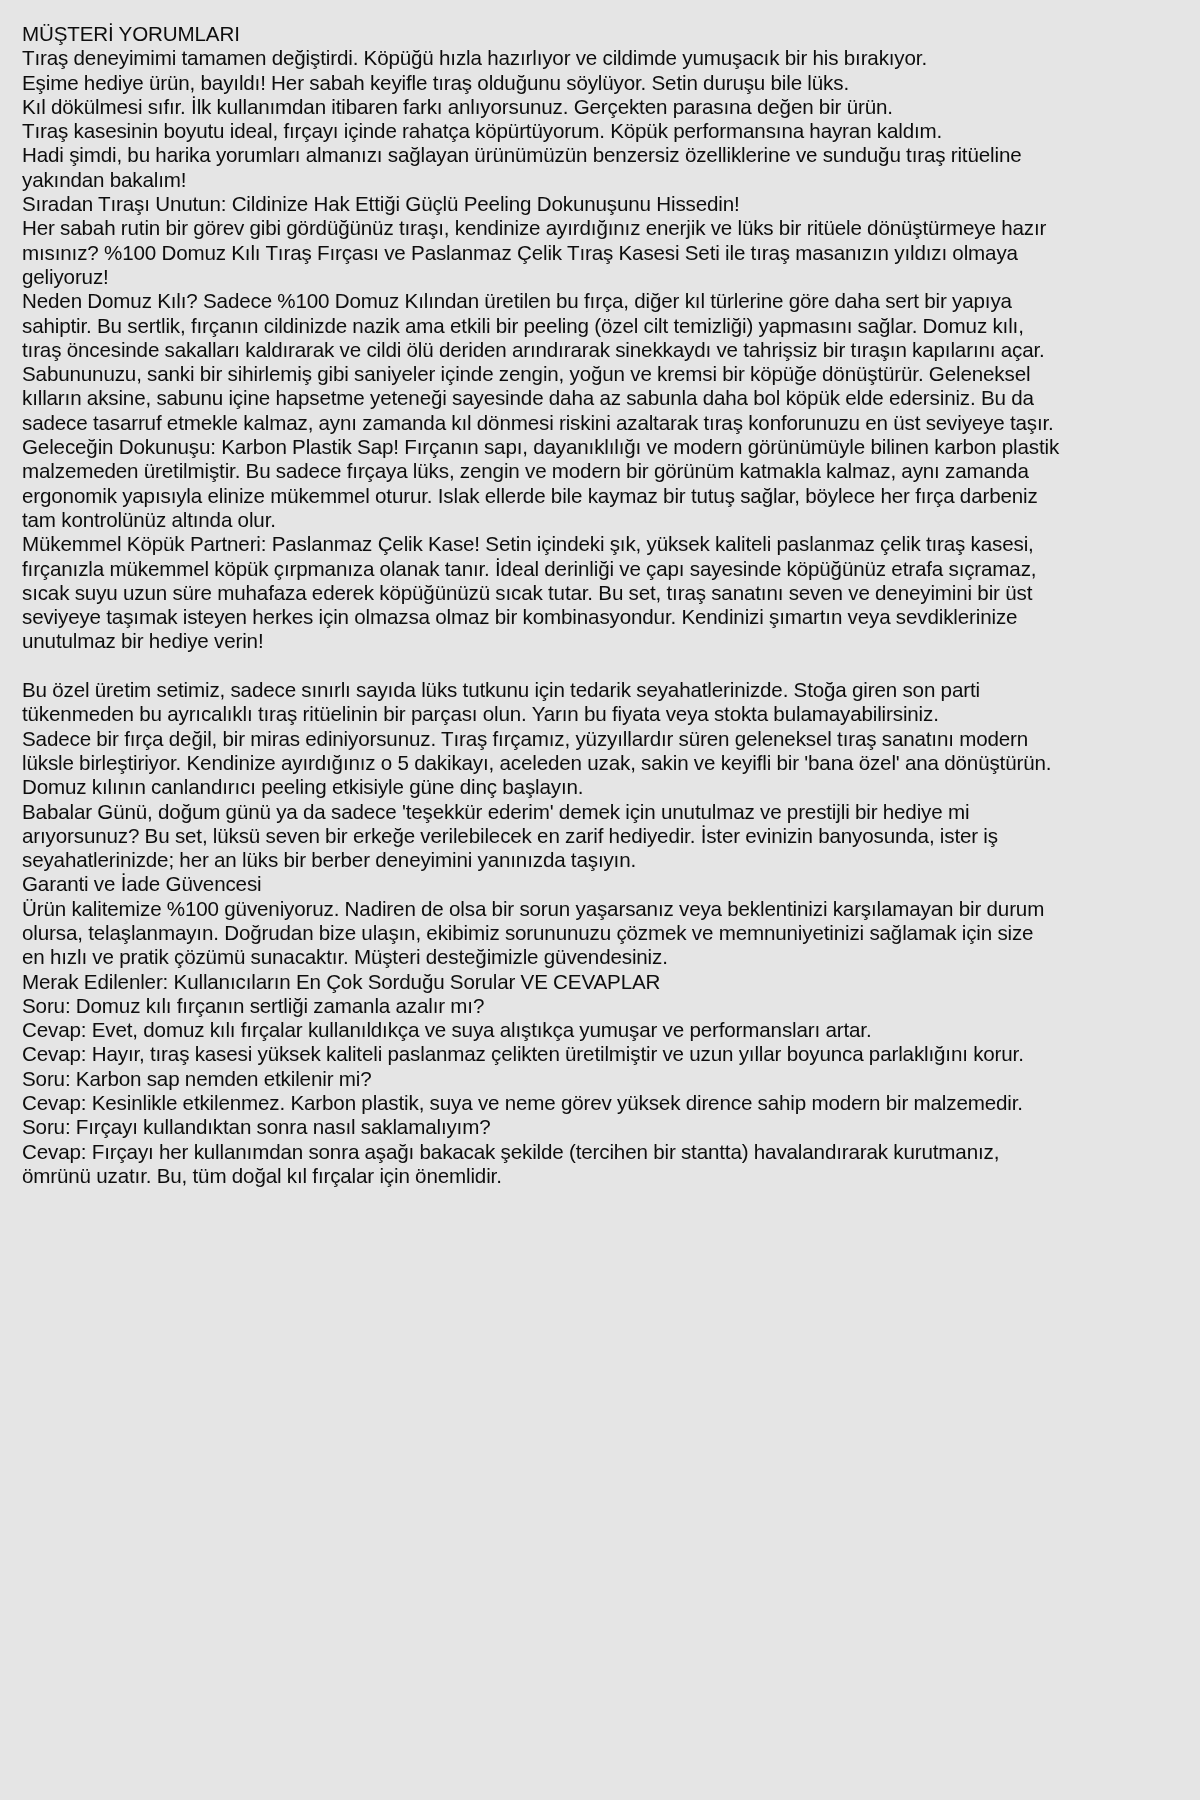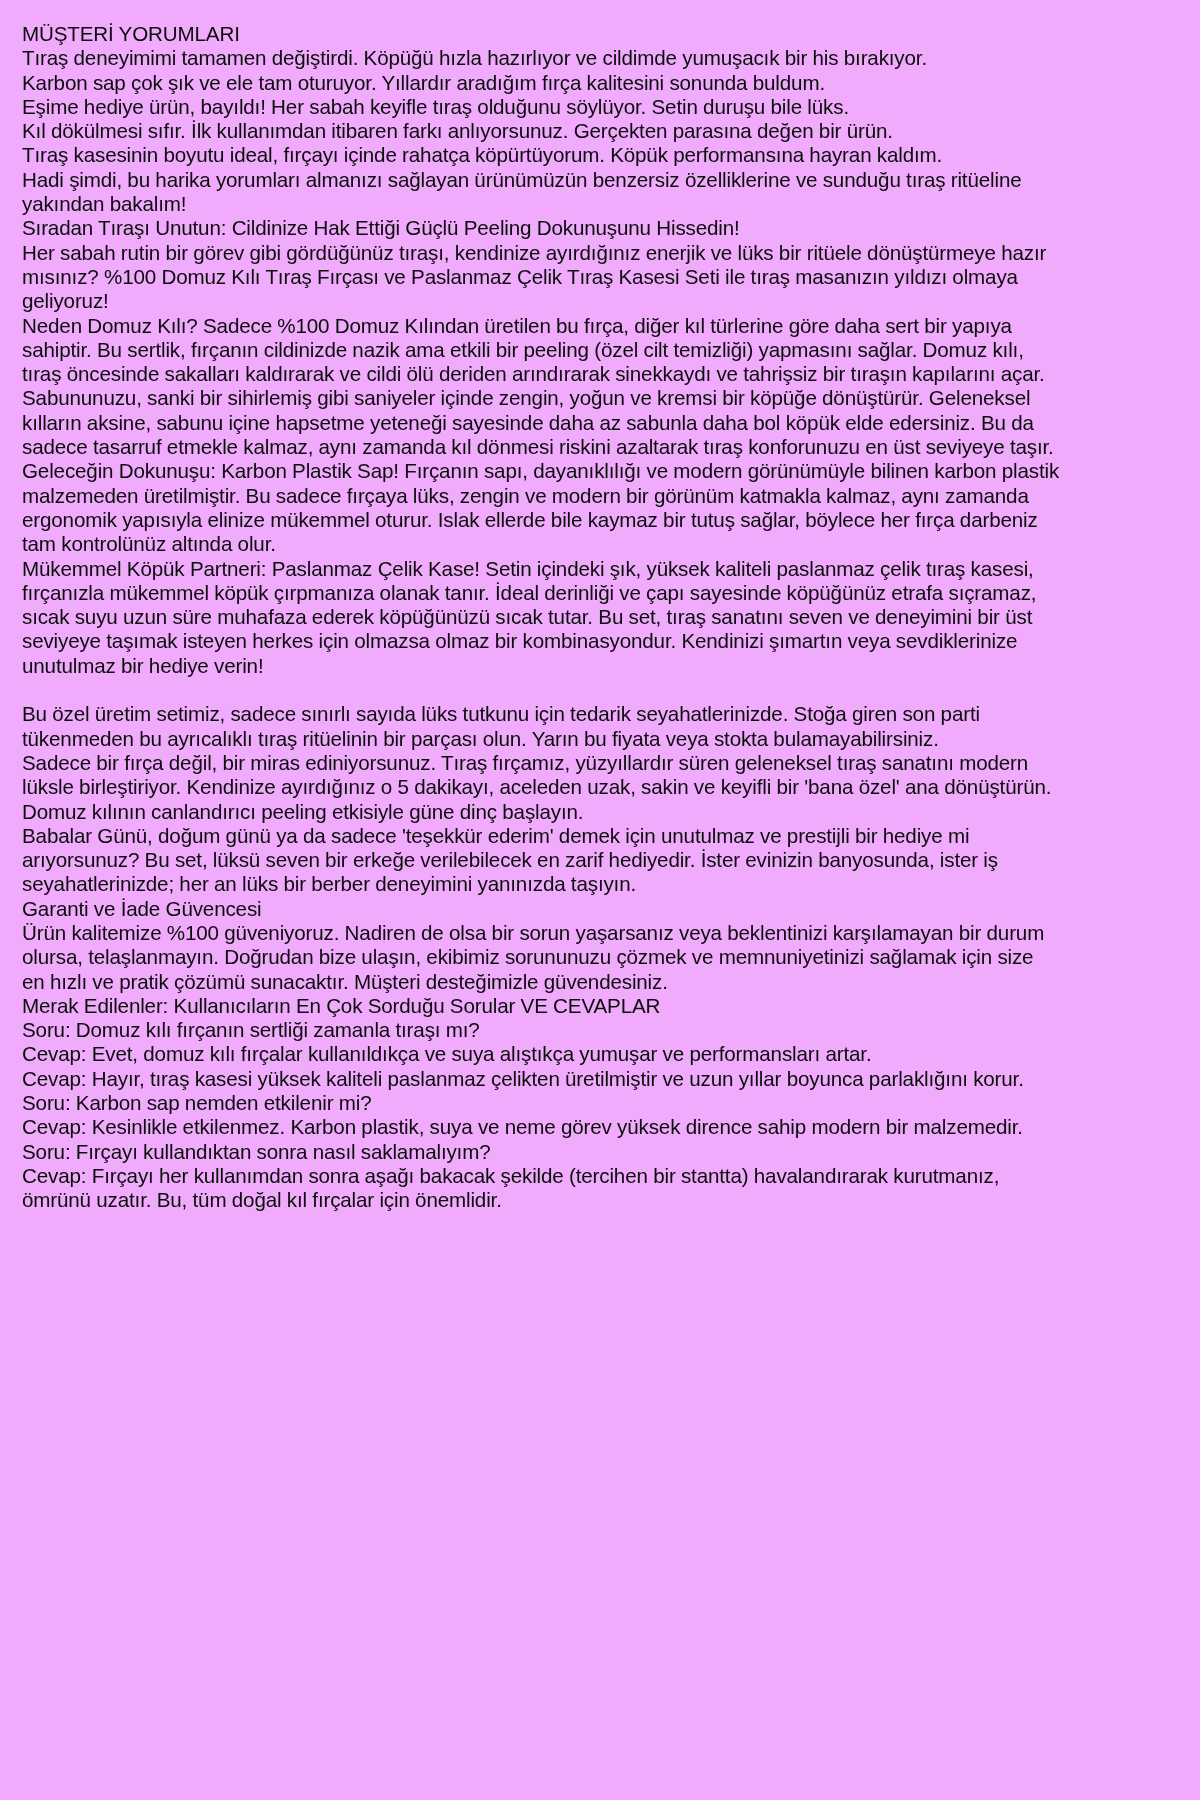--- a/index.html
+++ b/index.html
@@ -13,21 +13,21 @@
     height: 1800px;
     overflow: hidden;
     font-family: "Liberation Sans", "DejaVu Sans", sans-serif;
     color: #0d0d0d;
   }
 
   #document-page {
     box-sizing: border-box;
     width: 1200px;
     height: 1800px;
-    background: #f0abfc;
+    background: #e5e5e5;
     padding: 22px 140px 0 22px;
   }
 
   .doc-body {
     font-size: 20.6px;
     line-height: 24.3px;
     letter-spacing: -0.15px;
     word-spacing: -0.2px;
     -webkit-font-smoothing: antialiased;
   }
@@ -52,38 +52,37 @@
     white-space: normal;
   }
 </style>
 </head>
 <body>
 
 <div id="document-page">
   <div class="doc-body" id="doc-body">
       <div class="doc-line doc-para">MÜŞTERİ YORUMLARI</div>
       <div class="doc-line doc-para">Tıraş deneyimimi tamamen değiştirdi. Köpüğü hızla hazırlıyor ve cildimde yumuşacık bir his bırakıyor.</div>
-      <div class="doc-line doc-para">Karbon sap çok şık ve ele tam oturuyor. Yıllardır aradığım fırça kalitesini sonunda buldum.</div>
       <div class="doc-line doc-para">Eşime hediye ürün, bayıldı! Her sabah keyifle tıraş olduğunu söylüyor. Setin duruşu bile lüks.</div>
       <div class="doc-line doc-para">Kıl dökülmesi sıfır. İlk kullanımdan itibaren farkı anlıyorsunuz. Gerçekten parasına değen bir ürün.</div>
       <div class="doc-line doc-para">Tıraş kasesinin boyutu ideal, fırçayı içinde rahatça köpürtüyorum. Köpük performansına hayran kaldım.</div>
       <div class="doc-line doc-para">Hadi şimdi, bu harika yorumları almanızı sağlayan ürünümüzün benzersiz özelliklerine ve sunduğu tıraş ritüeline yakından bakalım!</div>
       <div class="doc-line doc-para">Sıradan Tıraşı Unutun: Cildinize Hak Ettiği Güçlü Peeling Dokunuşunu Hissedin!</div>
       <div class="doc-line doc-para">Her sabah rutin bir görev gibi gördüğünüz tıraşı, kendinize ayırdığınız enerjik ve lüks bir ritüele dönüştürmeye hazır mısınız? %100 Domuz Kılı Tıraş Fırçası ve Paslanmaz Çelik Tıraş Kasesi Seti ile tıraş masanızın yıldızı olmaya geliyoruz!</div>
       <div class="doc-line doc-para">Neden Domuz Kılı? Sadece %100 Domuz Kılından üretilen bu fırça, diğer kıl türlerine göre daha sert bir yapıya sahiptir. Bu sertlik, fırçanın cildinizde nazik ama etkili bir peeling (özel cilt temizliği) yapmasını sağlar. Domuz kılı, tıraş öncesinde sakalları kaldırarak ve cildi ölü deriden arındırarak sinekkaydı ve tahrişsiz bir tıraşın kapılarını açar. Sabununuzu, sanki bir sihirlemiş gibi saniyeler içinde zengin, yoğun ve kremsi bir köpüğe dönüştürür. Geleneksel kılların aksine, sabunu içine hapsetme yeteneği sayesinde daha az sabunla daha bol köpük elde edersiniz. Bu da sadece tasarruf etmekle kalmaz, aynı zamanda kıl dönmesi riskini azaltarak tıraş konforunuzu en üst seviyeye taşır.</div>
       <div class="doc-line doc-para">Geleceğin Dokunuşu: Karbon Plastik Sap! Fırçanın sapı, dayanıklılığı ve modern görünümüyle bilinen karbon plastik malzemeden üretilmiştir. Bu sadece fırçaya lüks, zengin ve modern bir görünüm katmakla kalmaz, aynı zamanda ergonomik yapısıyla elinize mükemmel oturur. Islak ellerde bile kaymaz bir tutuş sağlar, böylece her fırça darbeniz tam kontrolünüz altında olur.</div>
       <div class="doc-line doc-para">Mükemmel Köpük Partneri: Paslanmaz Çelik Kase! Setin içindeki şık, yüksek kaliteli paslanmaz çelik tıraş kasesi, fırçanızla mükemmel köpük çırpmanıza olanak tanır. İdeal derinliği ve çapı sayesinde köpüğünüz etrafa sıçramaz, sıcak suyu uzun süre muhafaza ederek köpüğünüzü sıcak tutar. Bu set, tıraş sanatını seven ve deneyimini bir üst seviyeye taşımak isteyen herkes için olmazsa olmaz bir kombinasyondur. Kendinizi şımartın veya sevdiklerinize unutulmaz bir hediye verin!</div>
       <div class="doc-line spacer"></div>
       <div class="doc-line doc-para">Bu özel üretim setimiz, sadece sınırlı sayıda lüks tutkunu için tedarik seyahatlerinizde. Stoğa giren son parti tükenmeden bu ayrıcalıklı tıraş ritüelinin bir parçası olun. Yarın bu fiyata veya stokta bulamayabilirsiniz.</div>
       <div class="doc-line doc-para">Sadece bir fırça değil, bir miras ediniyorsunuz. Tıraş fırçamız, yüzyıllardır süren geleneksel tıraş sanatını modern lüksle birleştiriyor. Kendinize ayırdığınız o 5 dakikayı, aceleden uzak, sakin ve keyifli bir 'bana özel' ana dönüştürün. Domuz kılının canlandırıcı peeling etkisiyle güne dinç başlayın.</div>
       <div class="doc-line doc-para">Babalar Günü, doğum günü ya da sadece 'teşekkür ederim' demek için unutulmaz ve prestijli bir hediye mi arıyorsunuz? Bu set, lüksü seven bir erkeğe verilebilecek en zarif hediyedir. İster evinizin banyosunda, ister iş seyahatlerinizde; her an lüks bir berber deneyimini yanınızda taşıyın.</div>
       <div class="doc-line doc-para">Garanti ve İade Güvencesi</div>
       <div class="doc-line doc-para">Ürün kalitemize %100 güveniyoruz. Nadiren de olsa bir sorun yaşarsanız veya beklentinizi karşılamayan bir durum olursa, telaşlanmayın. Doğrudan bize ulaşın, ekibimiz sorununuzu çözmek ve memnuniyetinizi sağlamak için size en hızlı ve pratik çözümü sunacaktır. Müşteri desteğimizle güvendesiniz.</div>
       <div class="doc-line doc-para">Merak Edilenler: Kullanıcıların En Çok Sorduğu Sorular VE CEVAPLAR</div>
-      <div class="doc-line doc-para">Soru: Domuz kılı fırçanın sertliği zamanla tıraşı mı?</div>
+      <div class="doc-line doc-para">Soru: Domuz kılı fırçanın sertliği zamanla azalır mı?</div>
       <div class="doc-line doc-para">Cevap: Evet, domuz kılı fırçalar kullanıldıkça ve suya alıştıkça yumuşar ve performansları artar.</div>
       <div class="doc-line doc-para">Cevap: Hayır, tıraş kasesi yüksek kaliteli paslanmaz çelikten üretilmiştir ve uzun yıllar boyunca parlaklığını korur.</div>
       <div class="doc-line doc-para">Soru: Karbon sap nemden etkilenir mi?</div>
       <div class="doc-line doc-para">Cevap: Kesinlikle etkilenmez. Karbon plastik, suya ve neme görev yüksek dirence sahip modern bir malzemedir.</div>
       <div class="doc-line doc-para">Soru: Fırçayı kullandıktan sonra nasıl saklamalıyım?</div>
       <div class="doc-line doc-para">Cevap: Fırçayı her kullanımdan sonra aşağı bakacak şekilde (tercihen bir stantta) havalandırarak kurutmanız, ömrünü uzatır. Bu, tüm doğal kıl fırçalar için önemlidir.</div>
     </div>
 </div>
 
 </body></html>

